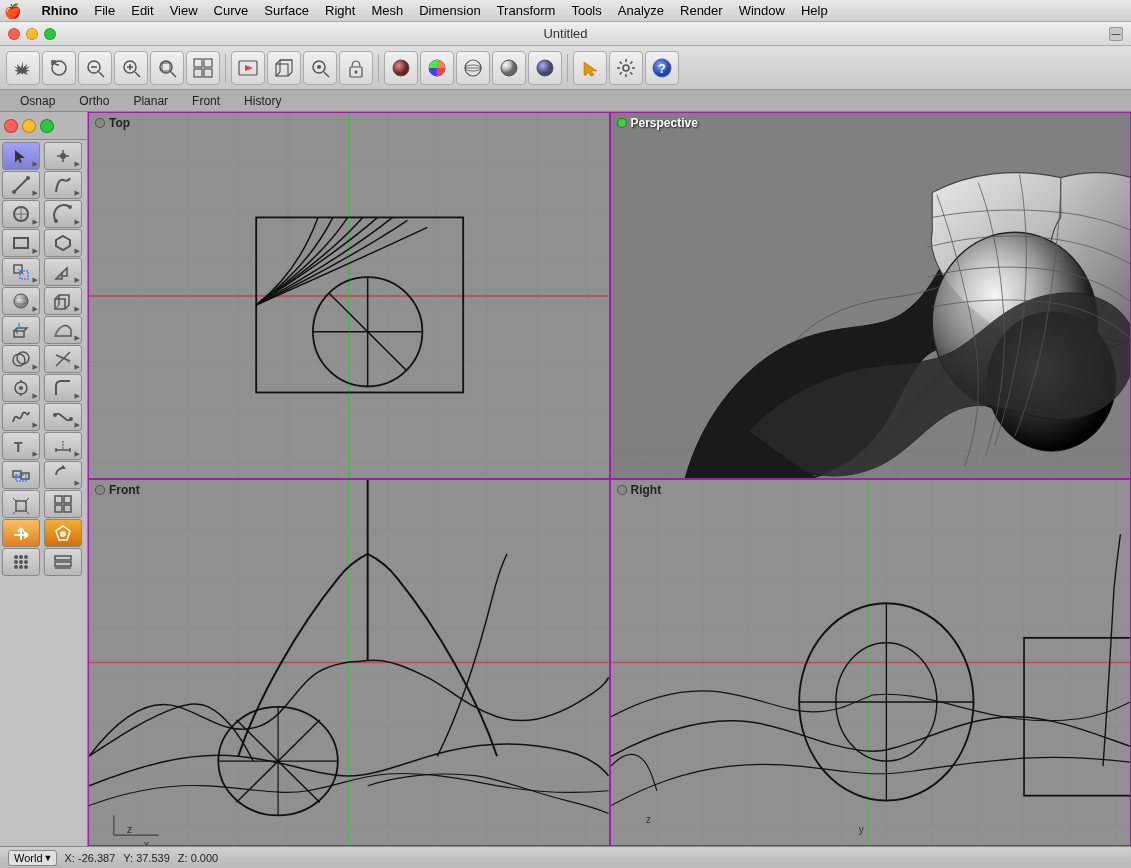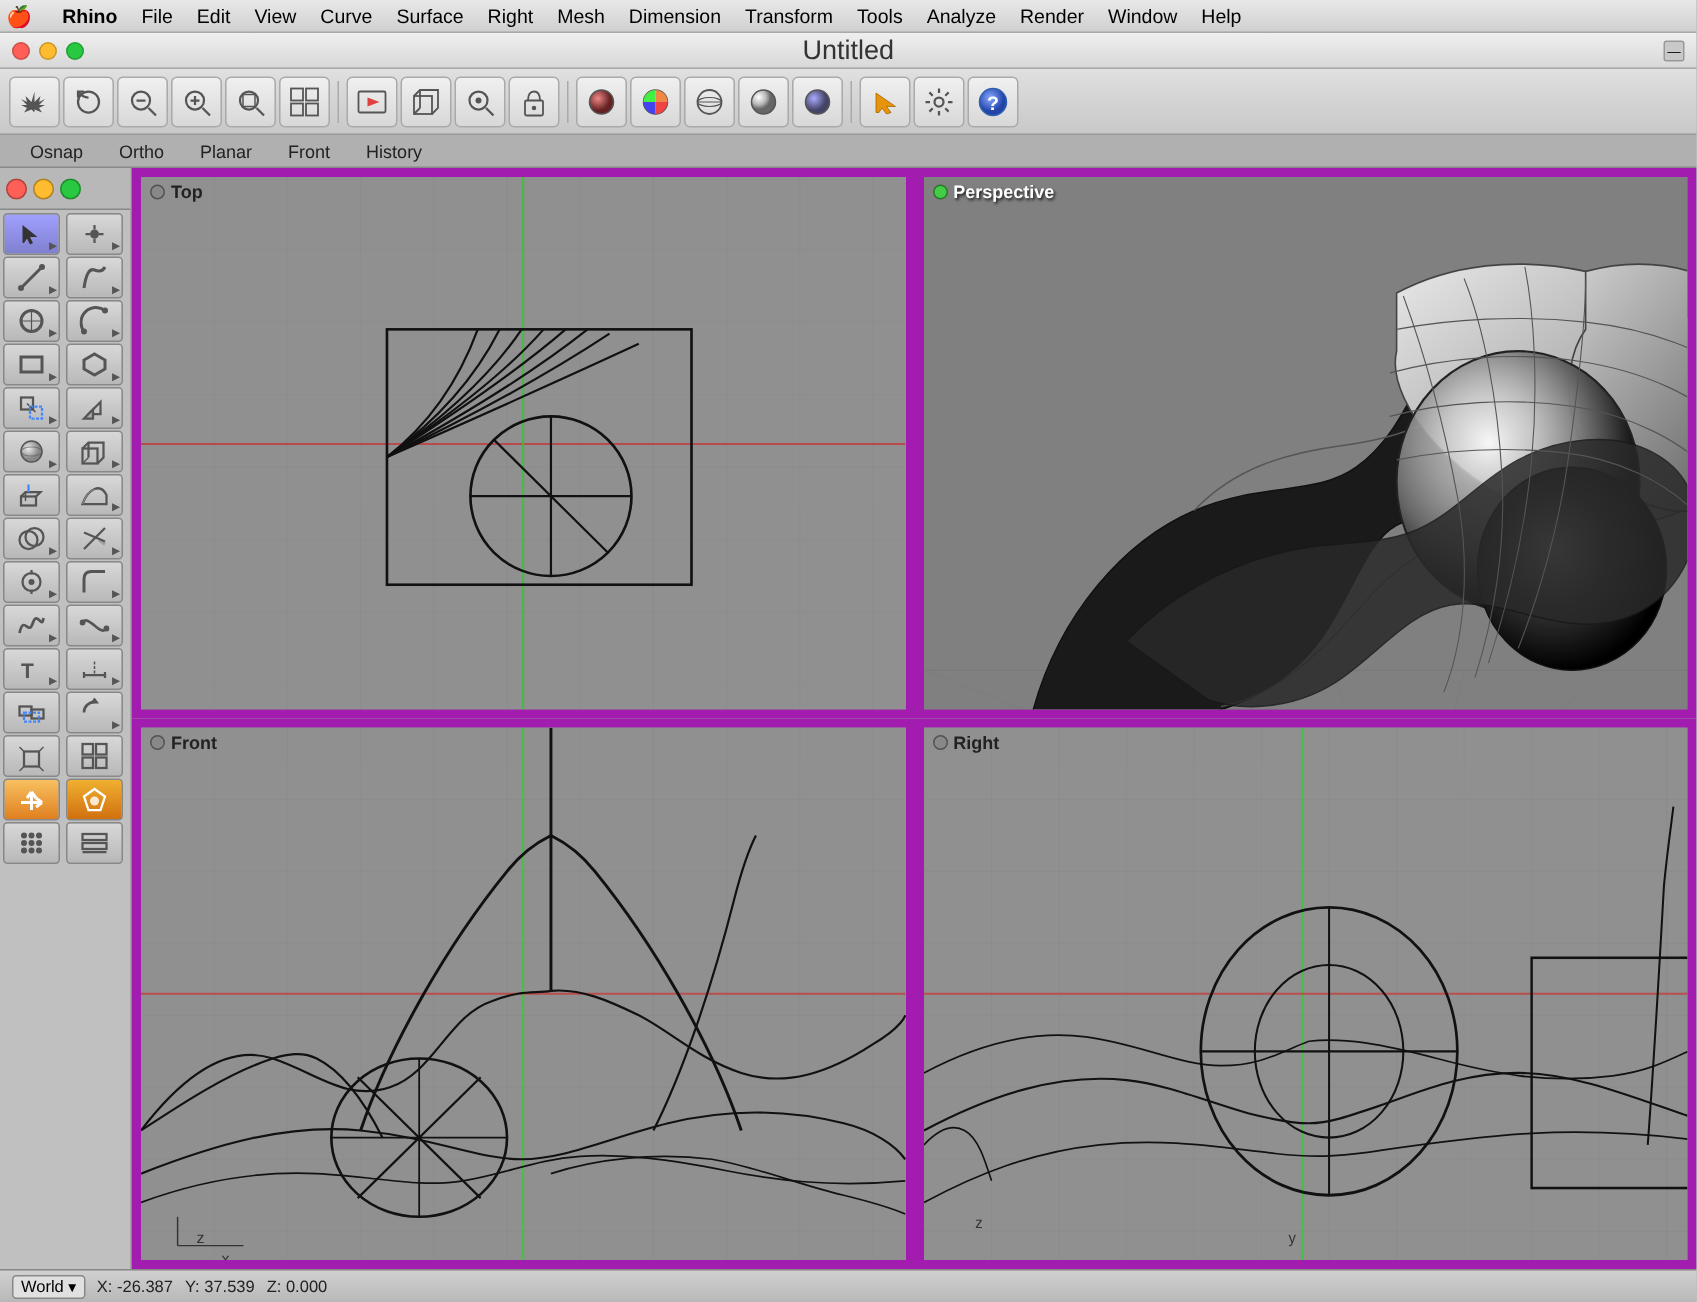--- a/index.html
+++ b/index.html
@@ -58,21 +58,21 @@
     .traffic-light {
       width: 12px;
       height: 12px;
       border-radius: 50%;
       border: 1px solid rgba(0,0,0,0.2);
     }
     .tl-red { background: #ff5f57; }
     .tl-yellow { background: #febc2e; }
     .tl-green { background: #28c840; }
     #titlebar .title {
-      font-size: 18px;
+      font-size: 13px;
       color: #333;
     }
     #titlebar .collapse-btn {
       position: absolute;
       right: 8px;
       width: 14px;
       height: 14px;
       background: #c8c8c8;
       border: 1px solid #999;
       border-radius: 2px;
@@ -200,21 +200,21 @@
     #viewports {
       flex: 1;
       display: grid;
       grid-template-columns: 1fr 1fr;
       grid-template-rows: 1fr 1fr;
     }
 
     .viewport {
       position: relative;
       overflow: hidden;
-      border: 6px solid #a21caf;
+      border: 1px solid #a21caf;
     }
 
     .viewport-label {
       position: absolute;
       top: 3px;
       left: 6px;
       font-size: 12px;
       font-weight: bold;
       z-index: 10;
       display: flex;

